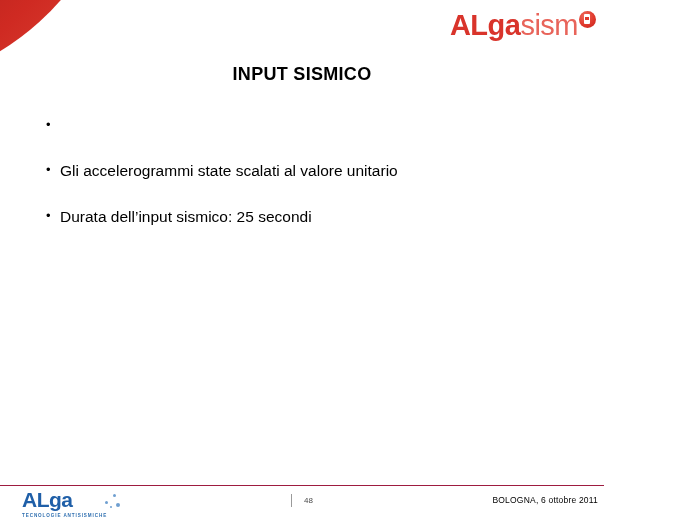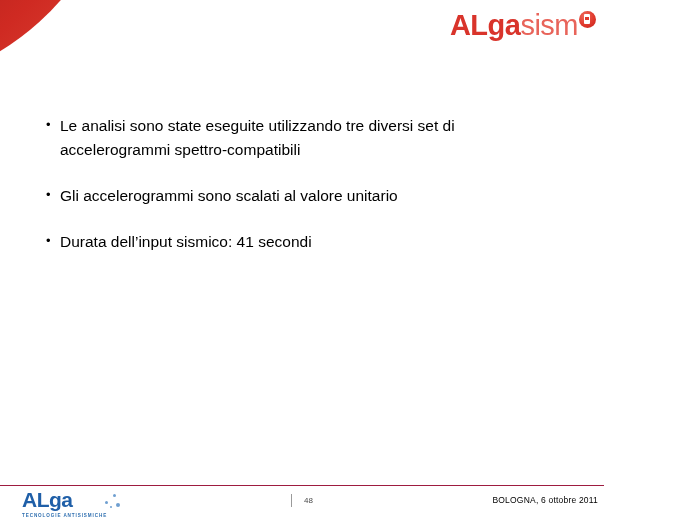--- a/index.html
+++ b/index.html
@@ -237,36 +237,36 @@
 
   <div class="header-logo">
     <span class="logo-word logo-alga">ALga</span>
       <span class="logo-word logo-sism">sism</span>
     <span class="logo-mark">
       <span class="sphere"></span>
       <span class="glyph"></span>
     </span>
   </div>
 
+  <div class="slide-title">INPUT SISMICO</div>
 
   <div class="body-list">
 
     <div class="bullet-row">
       <span class="bullet-marker">•</span>
-      <span class="bullet-text">Le analisi sono state eseguite utilizzando tre diversi set di accelerogrammi spettro-compatibili</span>
     </div>
 
     <div class="bullet-row">
       <span class="bullet-marker">•</span>
-      <span class="bullet-text">Gli accelerogrammi sono scalati al valore unitario</span>
+      <span class="bullet-text">Gli accelerogrammi state scalati al valore unitario</span>
     </div>
 
     <div class="bullet-row">
       <span class="bullet-marker">•</span>
-      <span class="bullet-text">Durata dell’input sismico: 41 secondi</span>
+      <span class="bullet-text">Durata dell’input sismico: 25 secondi</span>
     </div>
 
   </div>
 
   <div class="footer-rule"></div>
 
   <div class="footer">
 
     <div class="footer-logo">
       <span class="footer-logo-word">ALga</span>

